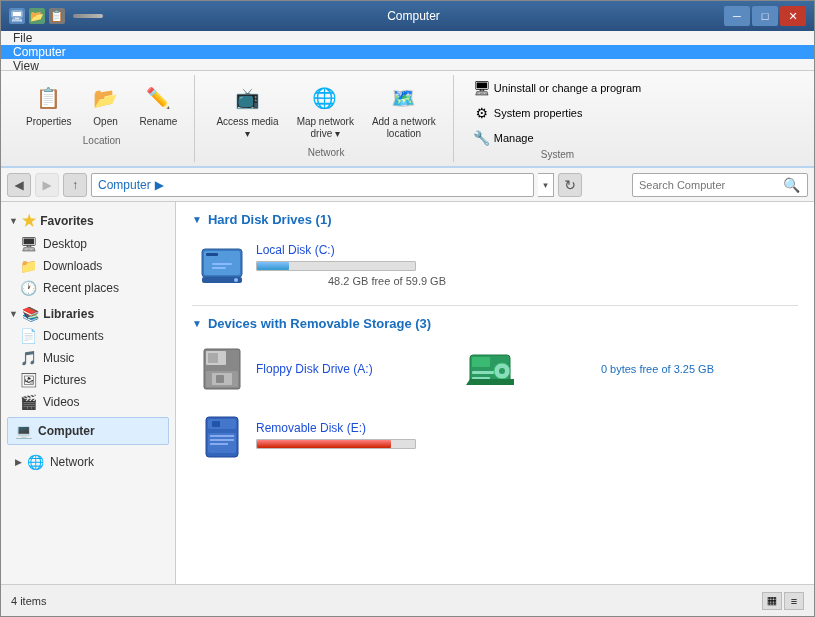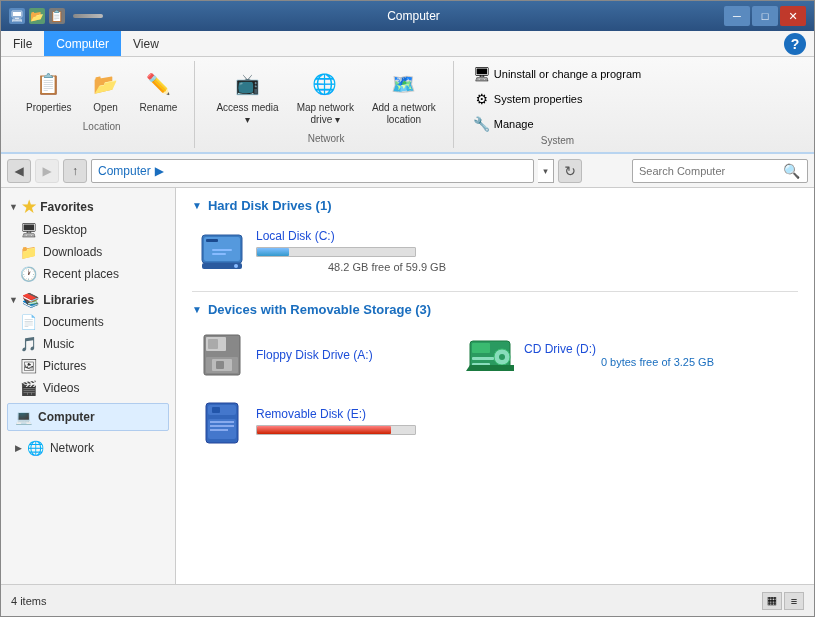--- a/index.html
+++ b/index.html
@@ -10,21 +10,21 @@
     
     .titlebar { background: linear-gradient(to bottom, #3d6b9e, #2a5080); height: 30px; display: flex; align-items: center; justify-content: space-between; padding: 0 8px; }
     .titlebar-left { display: flex; align-items: center; gap: 4px; }
     .titlebar-icon { width: 16px; height: 16px; background: #888; border-radius: 2px; display: flex; align-items: center; justify-content: center; }
     .titlebar-title { color: white; font-size: 12px; flex: 1; text-align: center; }
     .titlebar-controls { display: flex; gap: 2px; }
     .titlebar-btn { width: 26px; height: 20px; background: #5a8abf; border: none; color: white; cursor: pointer; font-size: 11px; display: flex; align-items: center; justify-content: center; border-radius: 2px; }
     .titlebar-btn.close { background: #c0392b; }
 
     
-    .menubar { background: #f5f5f5; height: 26px; display: flex; align-items: stretch; border-bottom: 1px solid #ccc; }
+    .menubar { background: #f5f5f5; height: 40px; display: flex; align-items: stretch; border-bottom: 1px solid #ccc; flex-direction: column; }
     .menu-item { padding: 0 12px; display: flex; align-items: center; cursor: pointer; font-size: 12px; color: #333; }
     .menu-item.active { background: #3399ff; color: white; }
 
     
     .ribbon { background: linear-gradient(to bottom, #f9f9f9, #ececec); border-bottom: 2px solid #b8d4f0; display: flex; padding: 4px 8px; gap: 4px; }
     .ribbon-group { display: flex; flex-direction: column; align-items: center; border-right: 1px solid #ccc; padding: 2px 10px; }
     .ribbon-group:last-child { border-right: none; }
     .ribbon-buttons { display: flex; gap: 4px; align-items: center; }
     .ribbon-btn { display: flex; flex-direction: column; align-items: center; cursor: pointer; padding: 4px 6px; border-radius: 3px; min-width: 40px; border: 1px solid transparent; }
     .ribbon-btn .icon { width: 32px; height: 32px; display: flex; align-items: center; justify-content: center; font-size: 20px; }
@@ -307,21 +307,20 @@
               <rect x="4" y="10" width="40" height="28" rx="3" fill="#2a9a60" stroke="#1a7a40" stroke-width="1"></rect>
               <rect x="6" y="12" width="18" height="10" rx="1" fill="#3aba70"></rect>
               <ellipse cx="36" cy="26" rx="8" ry="8" fill="#88ddbb" stroke="#3aba70" stroke-width="1"></ellipse>
               <ellipse cx="36" cy="26" rx="3" ry="3" fill="#2a9a60"></ellipse>
               <rect x="6" y="26" width="22" height="3" rx="1" fill="#88ddbb"></rect>
               <rect x="6" y="32" width="18" height="3" rx="1" fill="#88ddbb"></rect>
               <polygon points="4,34 0,40 48,40 48,34" fill="#1a7a40"></polygon>
             </svg>
           </div>
           <div class="drive-info">
-            <div class="drive-name">CD Drive (D:)</div>
             <div class="drive-free" style="color:#1a6ebf;">0 bytes free of 3.25 GB</div>
           </div>
         </div>
 
         <div class="drive-item">
           <div class="drive-icon">
             <svg width="48" height="48" viewBox="0 0 48 48">
               <rect x="8" y="4" width="32" height="40" rx="3" fill="#3366bb" stroke="#224499" stroke-width="1"></rect>
               <rect x="10" y="6" width="28" height="10" rx="2" fill="#4477cc"></rect>
               <rect x="10" y="20" width="28" height="20" rx="2" fill="#4477cc"></rect>

